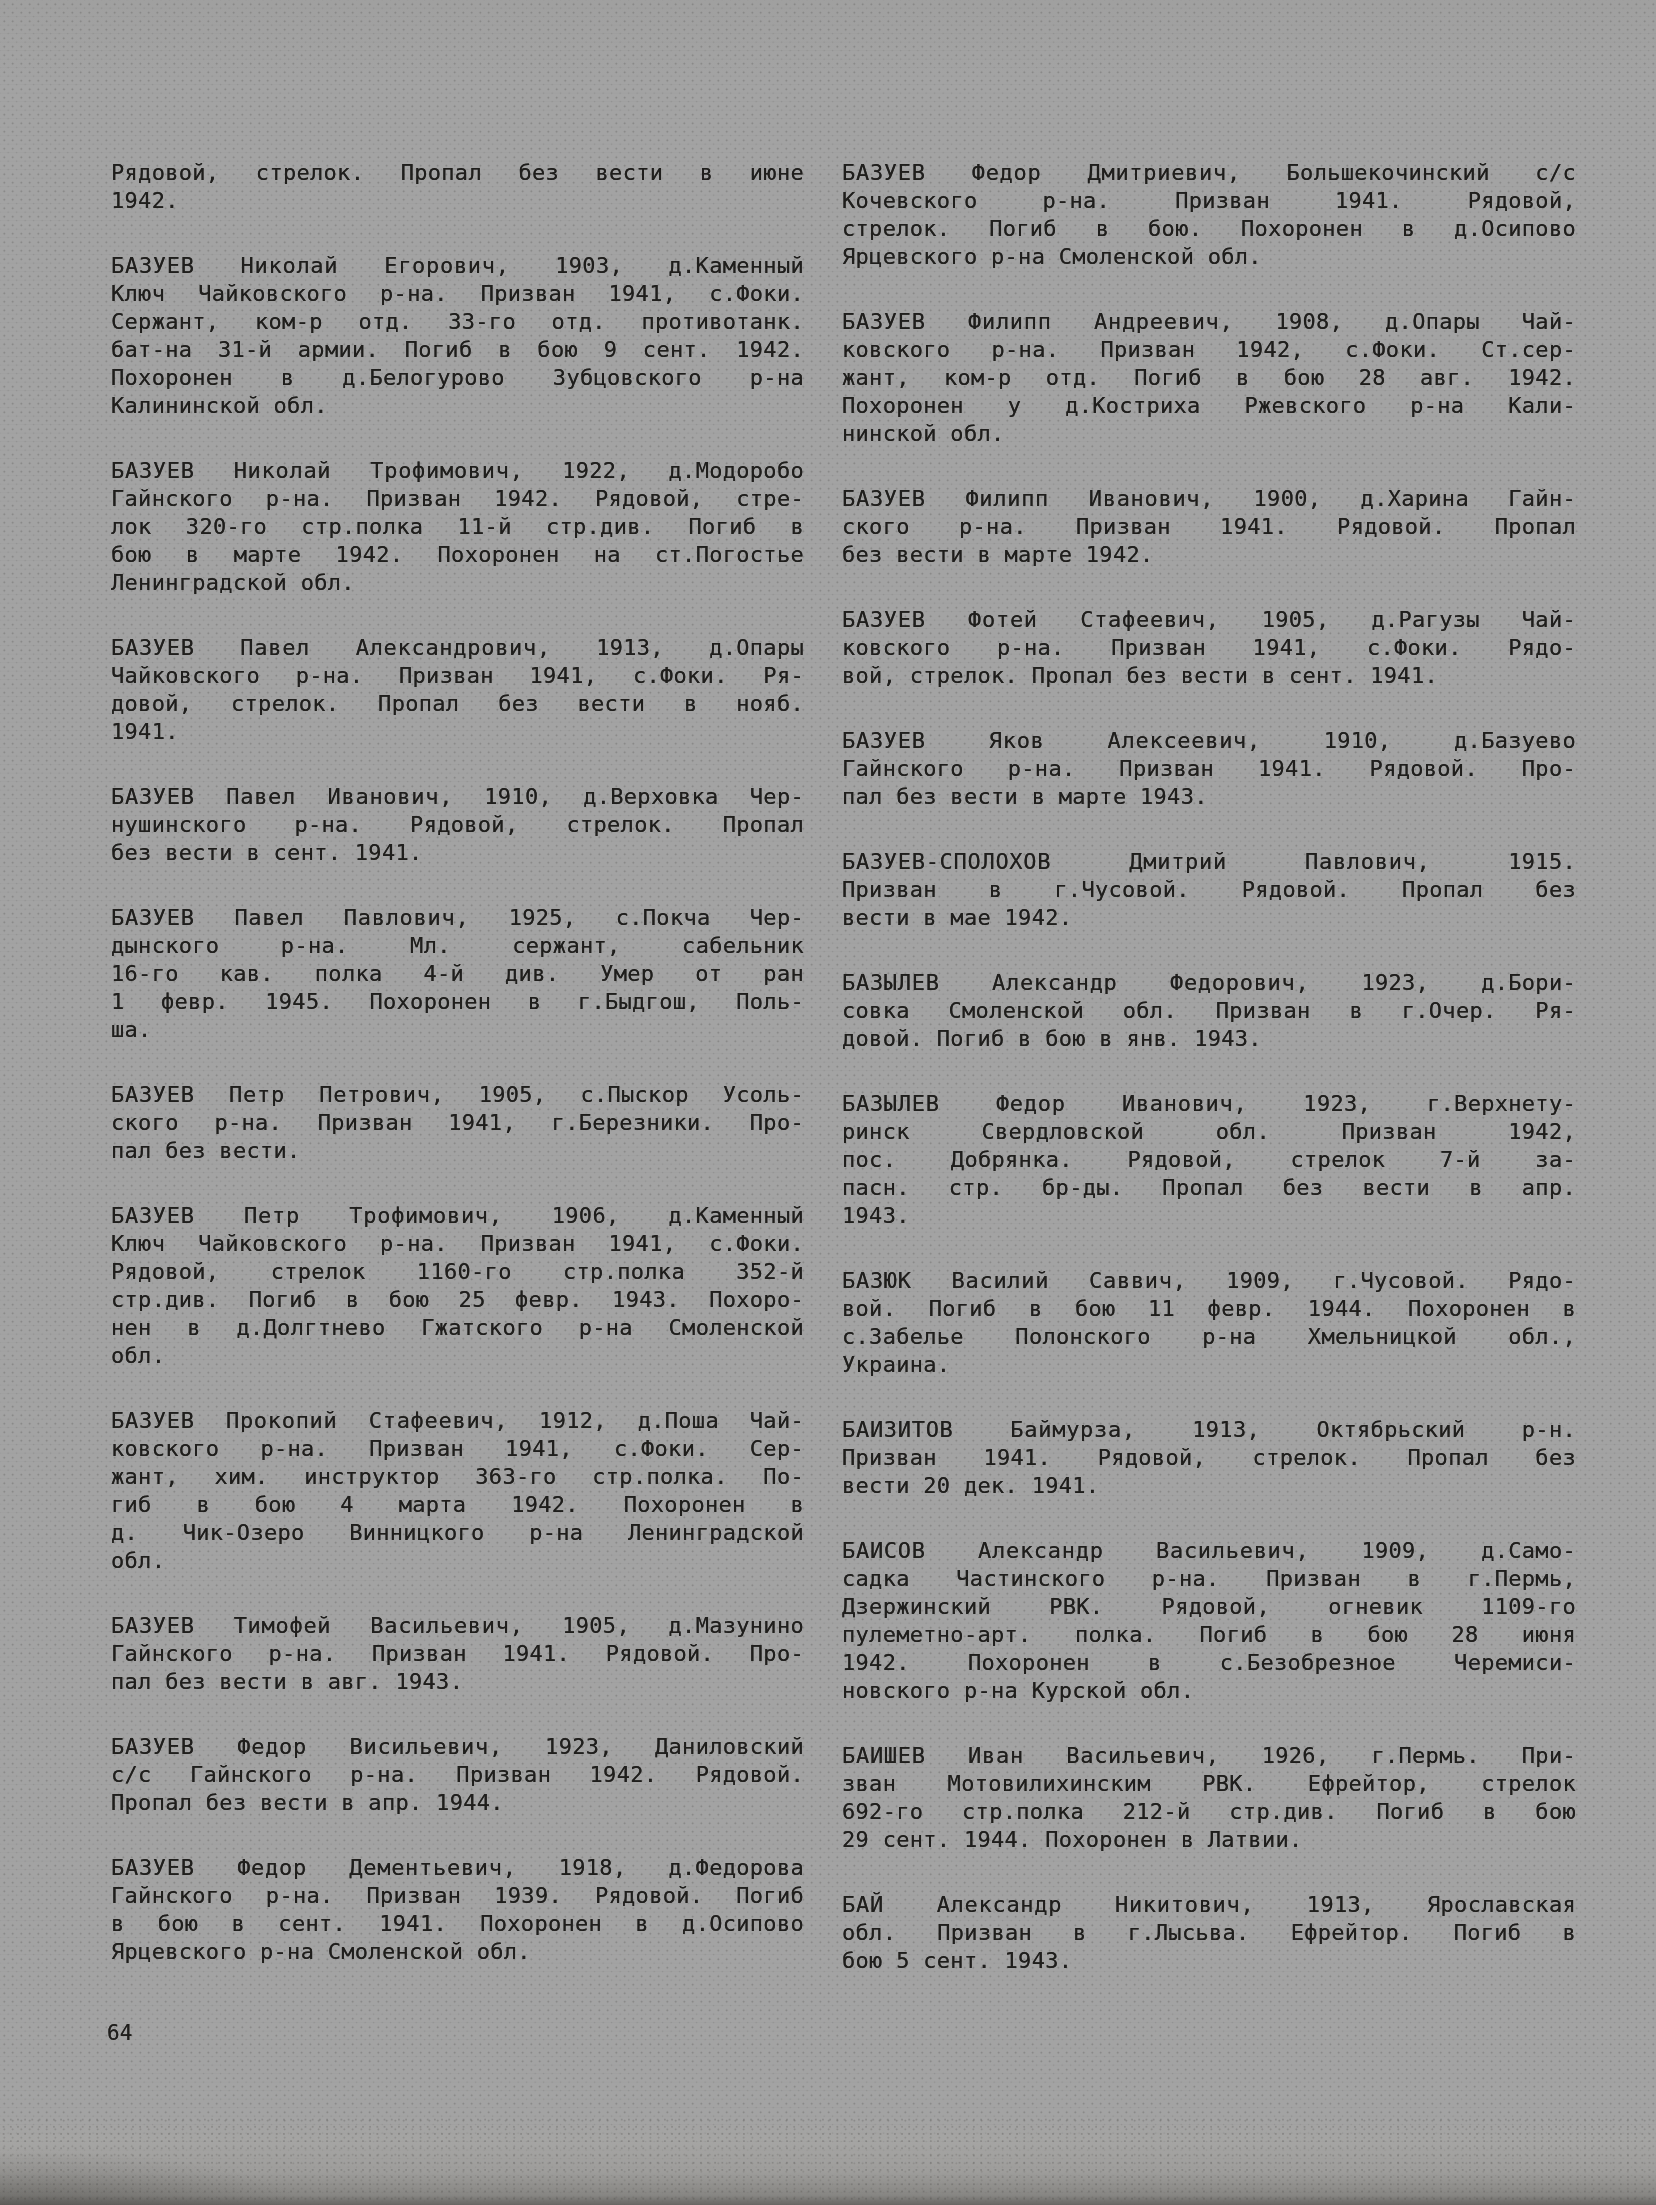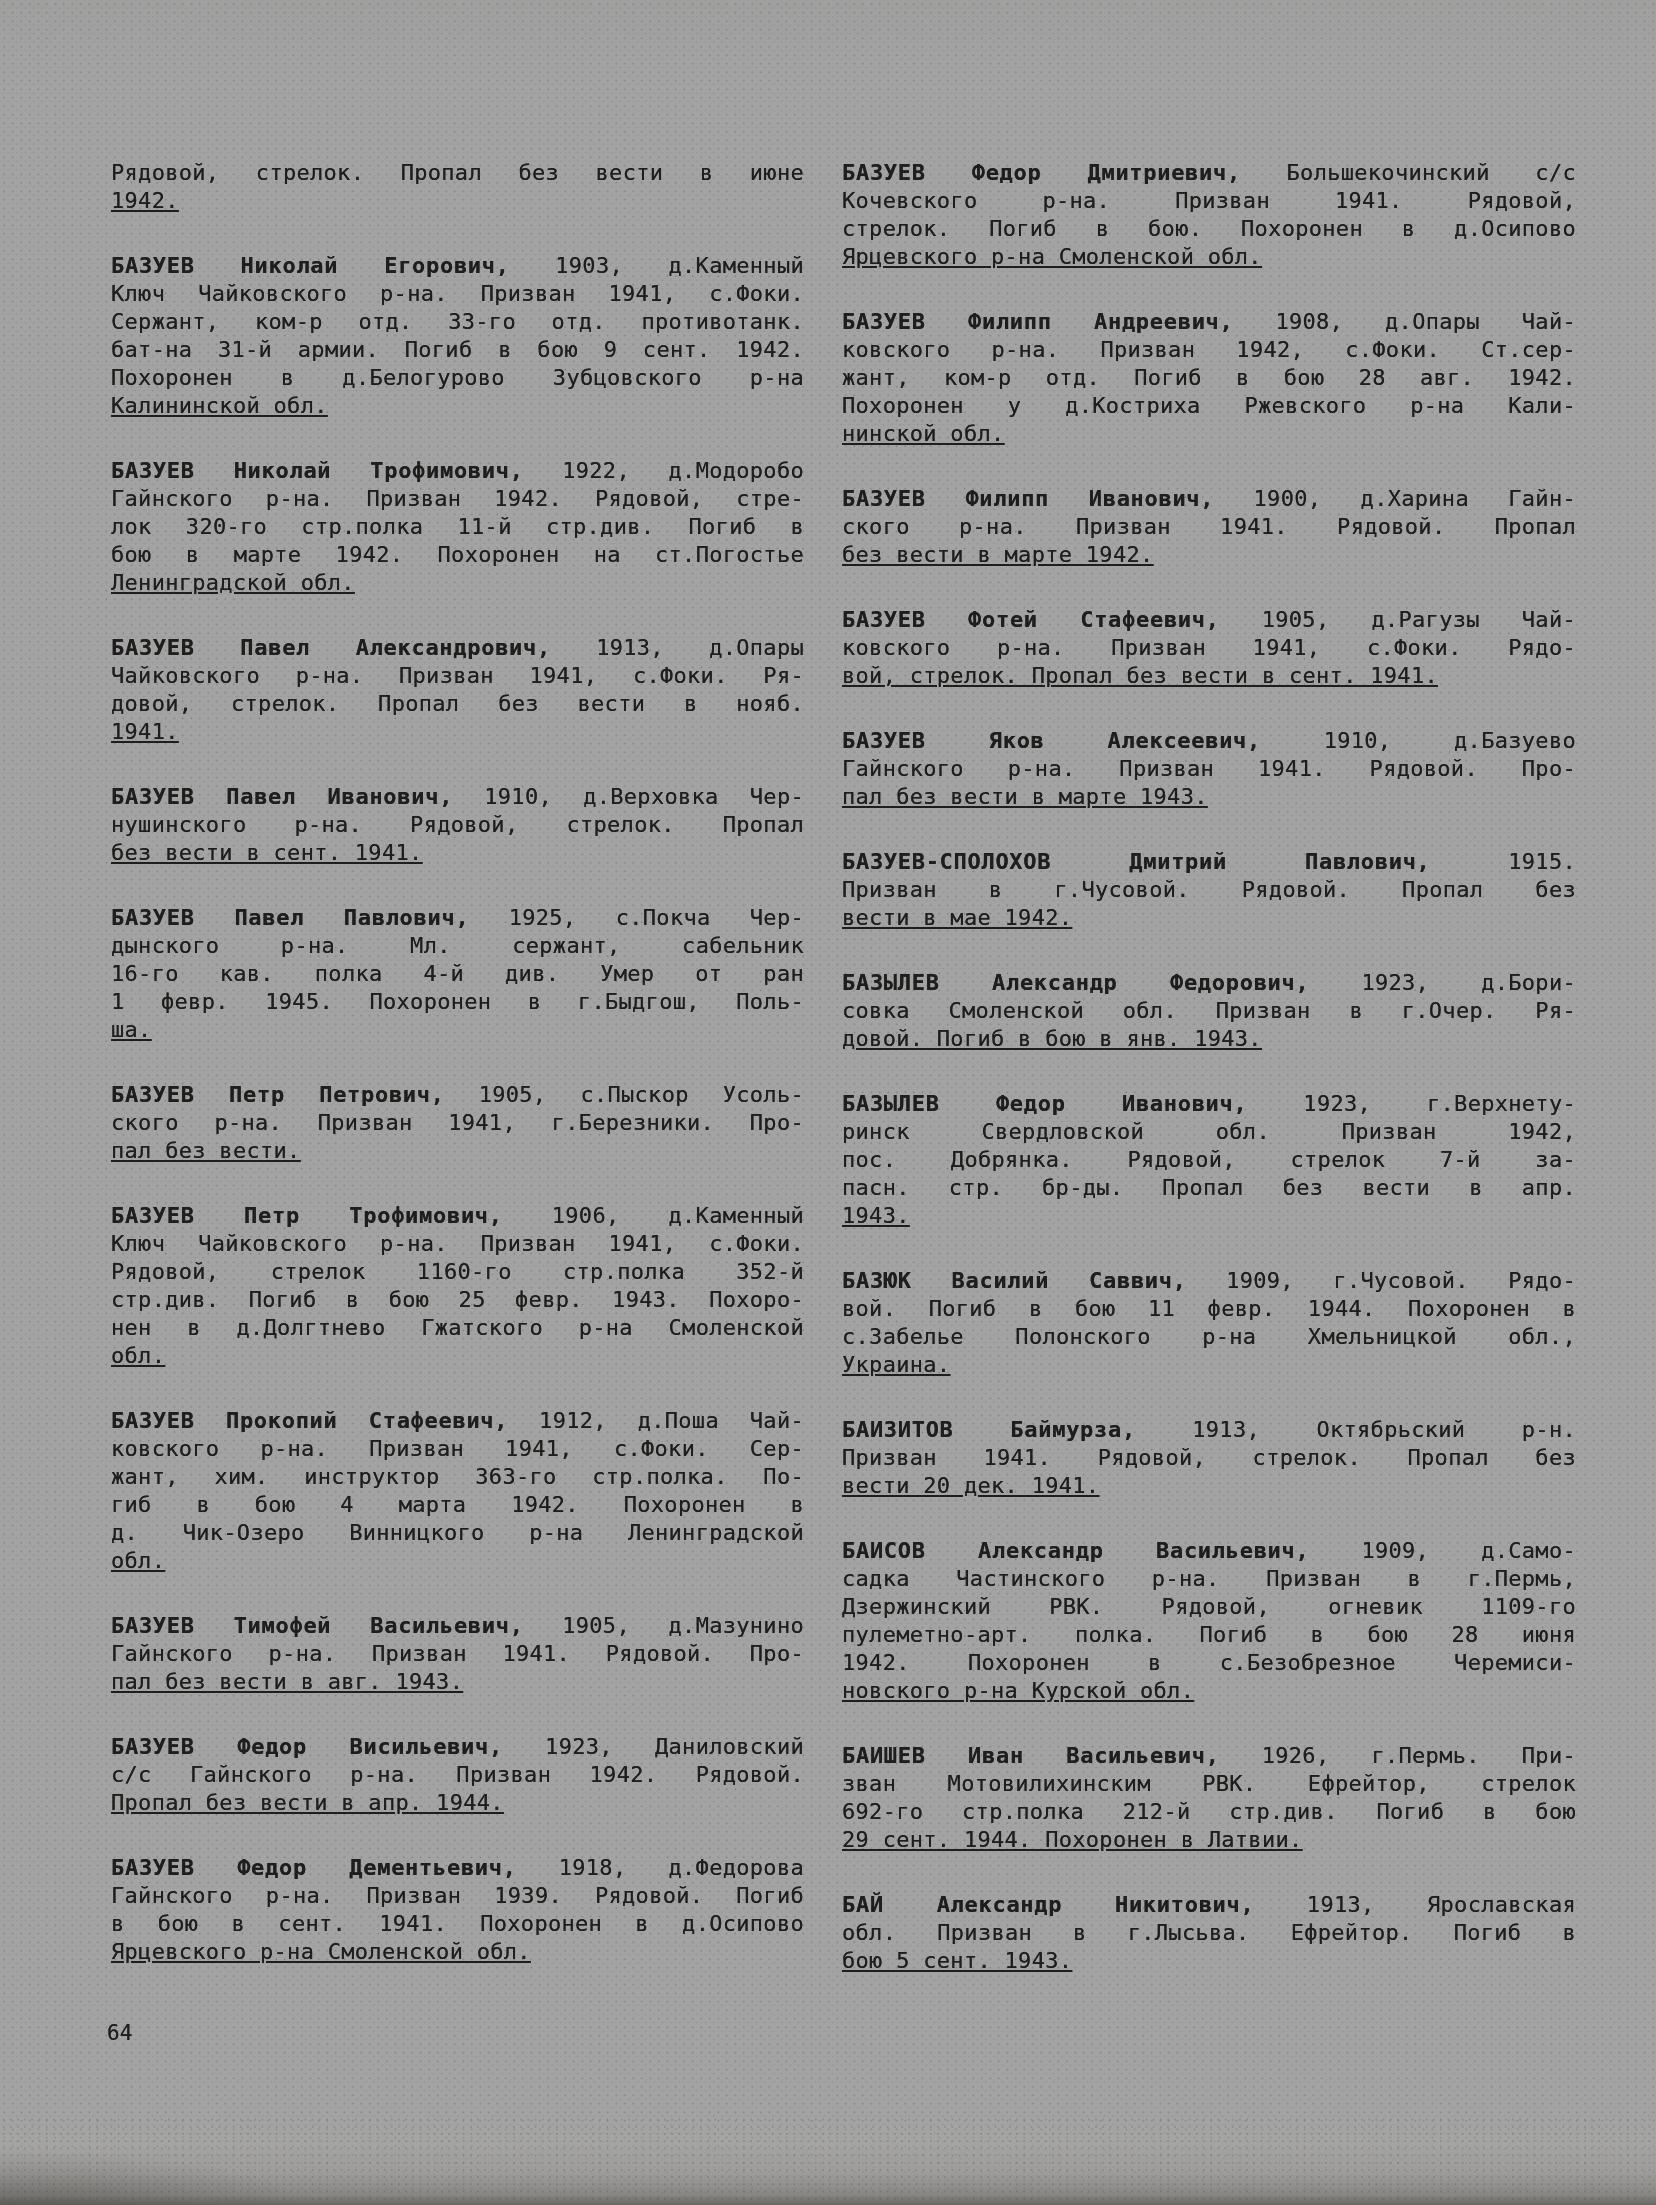--- a/index.html
+++ b/index.html
@@ -30,22 +30,22 @@
   }
   .col-left{left:111px;width:693px;}
   .col-right{left:842px;width:734px;}
   .entry{margin:0 0 37px 0;}
   .entry:last-child{margin-bottom:12px;}
   .line{
     text-align:justify;
     text-align-last:justify;
     white-space:normal;
   }
-  .line.last{text-align-last:left;text-decoration:underline;}
-  .nm{font-weight:bold;letter-spacing:0.7px;}
+  .line.last{text-align-last:left;}
+  .nm{font-weight:normal;letter-spacing:0.7px;}
   .page-number{
     position:absolute;left:107px;top:2019px;
     font-size:21px;line-height:29px;
     text-shadow:0 0 0.5px rgba(25,24,22,.75);
   }
   
   .bottom-band{
     position:absolute;left:0;top:2116px;width:100%;height:90px;pointer-events:none;
     background:
       radial-gradient(ellipse 393px 79px at 26px 90px, rgba(70,68,64,.35), rgba(70,68,64,0) 70%),

